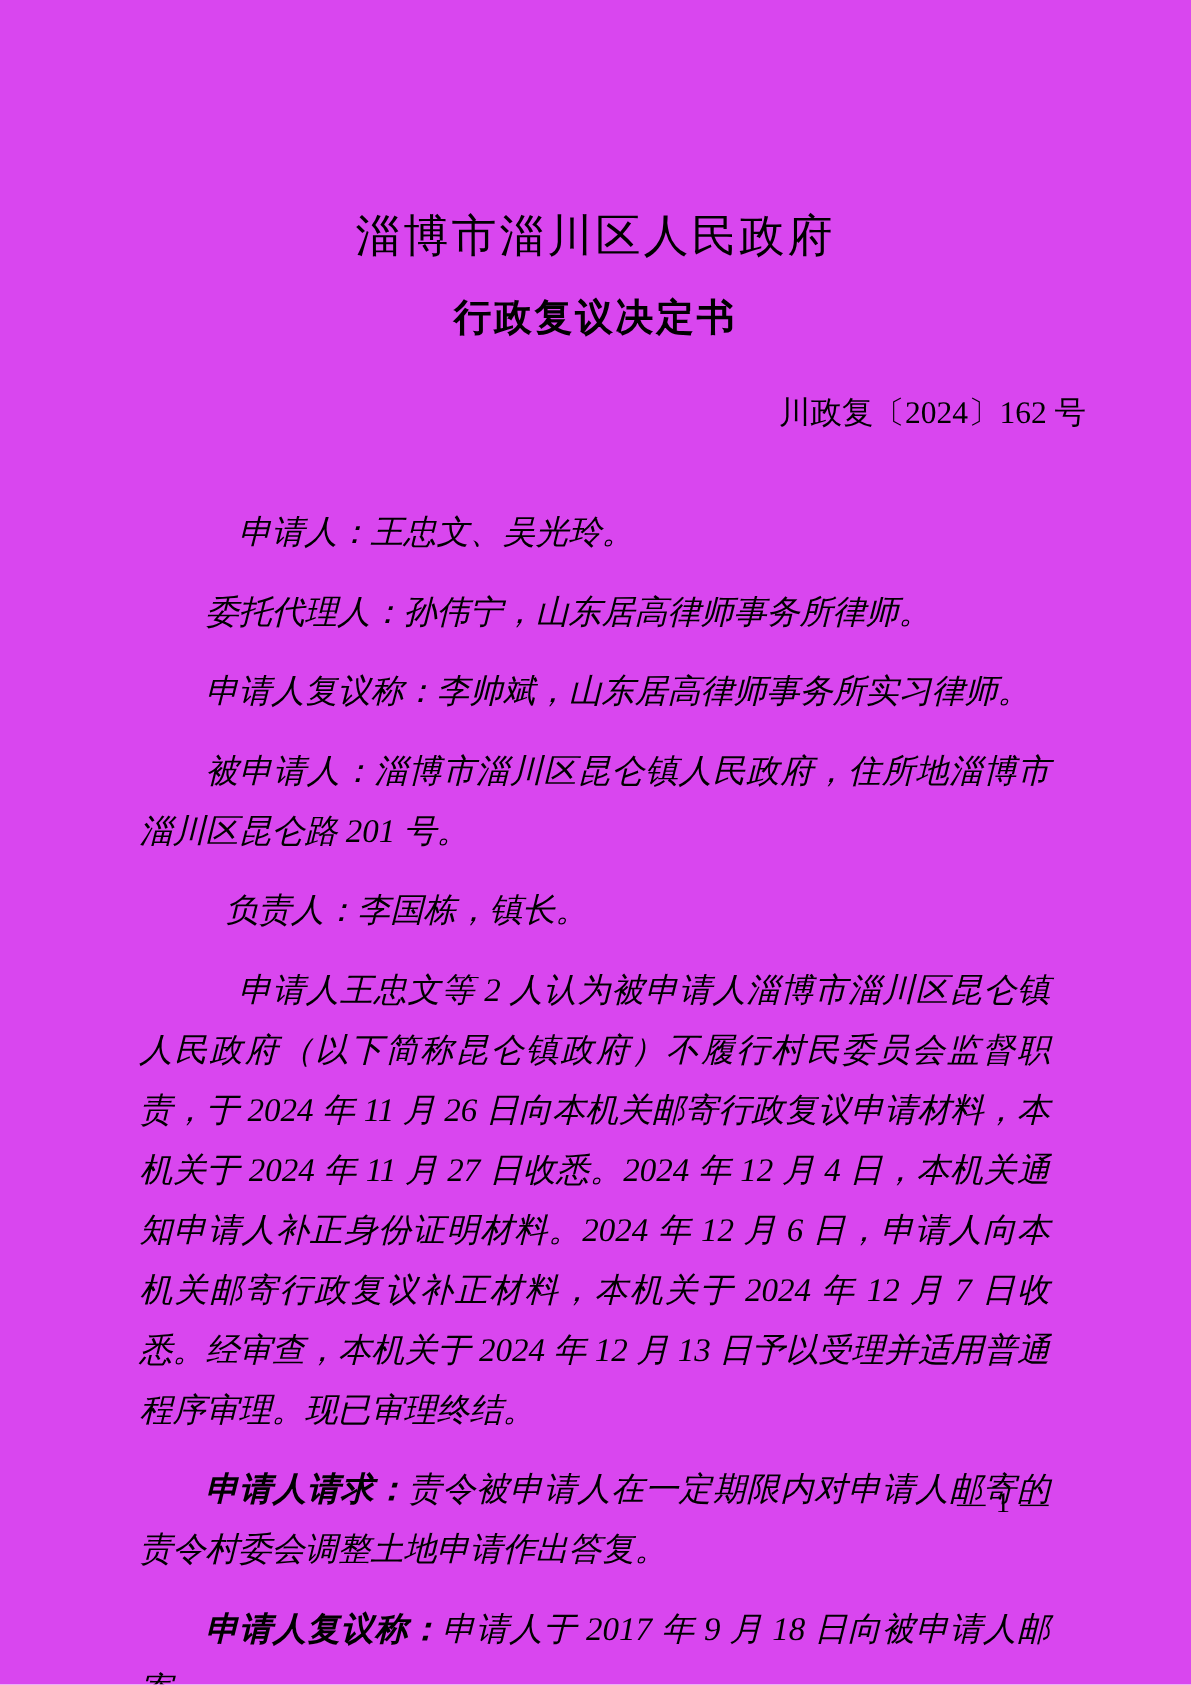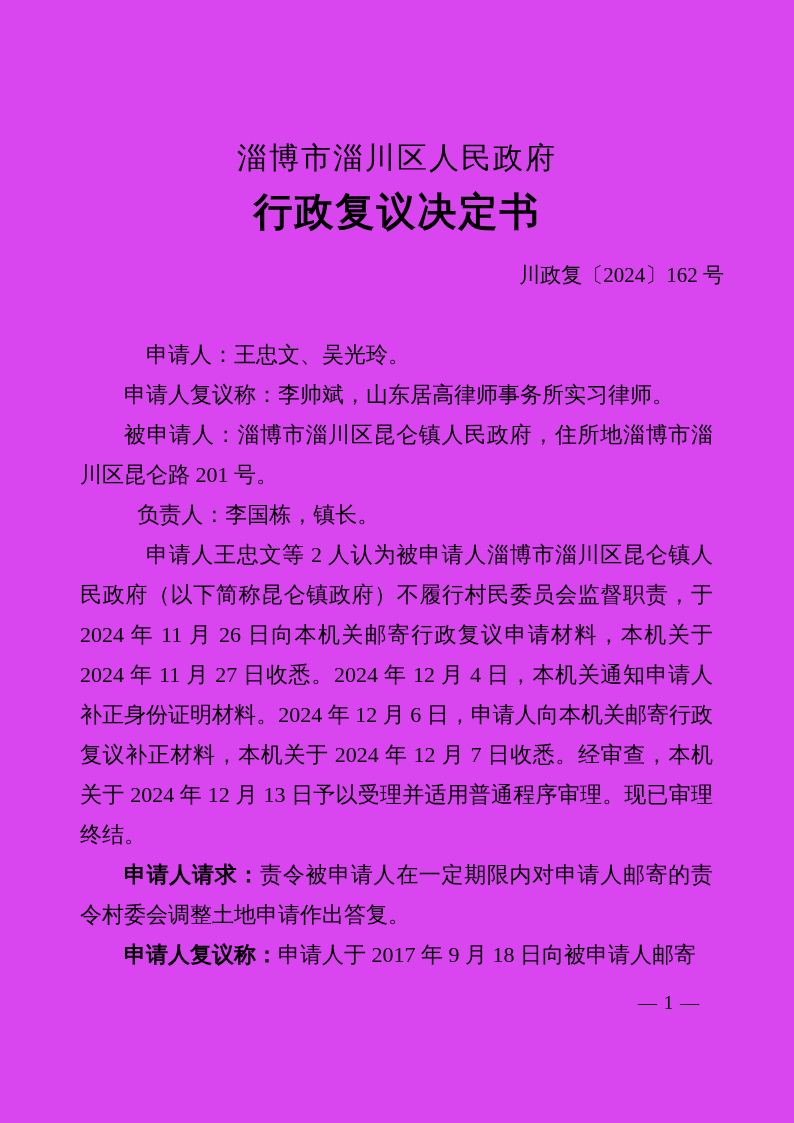--- a/index.html
+++ b/index.html
@@ -25,43 +25,44 @@
     text-align: center;
     font-size: 30px;
     font-weight: normal;
     letter-spacing: 2px;
     line-height: 44px;
     font-family: "Liberation Serif", "DejaVu Serif", serif;
   }
   .doc-title {
     margin: 8px 0 0 0;
     text-align: center;
-    font-size: 39px;
+    font-size: 25px;
     font-weight: bold;
     letter-spacing: 2px;
     line-height: 48px;
     font-family: "Liberation Sans", "DejaVu Sans", sans-serif;
   }
   .doc-number {
     margin-top: 24px;
     padding-right: 70px;
     text-align: right;
     font-size: 21px;
     line-height: 30px;
     margin-left: 24px;
   }
   .doc-body {
     margin: 45px 81px 0 80px;
     font-size: 22px;
     line-height: 40px;
     text-align: justify;
   }
   .para {
-    margin: 0;
+    margin: 13px;
     padding: 0;
+    font-style: italic;
   }
   .ind-2  { text-indent: 2em; }
   .ind-25 { text-indent: 2.6em; }
   .ind-3  { text-indent: 3em; }
   .lead {
     font-weight: bold;
     font-family: "Liberation Sans", "DejaVu Sans", sans-serif;
   }
   .page-number {
     position: absolute;
@@ -80,20 +81,21 @@
   <header class="doc-header">
     <h1 class="issuer">淄博市淄川区人民政府</h1>
     <h2 class="doc-title">行政复议决定书</h2>
     <div class="doc-number">川政复〔2024〕162 号</div>
   </header>
 
   <main class="doc-body">
 
     <p class="para ind-3"><span>申请人：王忠文、吴光玲。</span></p>
 
+    <p class="para ind-2"><span>委托代理人：孙伟宁，山东居高律师事务所律师。</span></p>
 
     <p class="para ind-2"><span>申请人复议称：李帅斌，山东居高律师事务所实习律师。</span></p>
 
     <p class="para ind-2"><span>被申请人：淄博市淄川区昆仑镇人民政府，住所地淄博市淄川区昆仑路 201 号。</span></p>
 
     <p class="para ind-25"><span>负责人：李国栋，镇长。</span></p>
 
     <p class="para ind-3"><span>申请人王忠文等 2 人认为被申请人淄博市淄川区昆仑镇人民政府（以下简称昆仑镇政府）不履行村民委员会监督职责，于 2024 年 11 月 26 日向本机关邮寄行政复议申请材料，本机关于 2024 年 11 月 27 日收悉。2024 年 12 月 4 日，本机关通知申请人补正身份证明材料。2024 年 12 月 6 日，申请人向本机关邮寄行政复议补正材料，本机关于 2024 年 12 月 7 日收悉。经审查，本机关于 2024 年 12 月 13 日予以受理并适用普通程序审理。现已审理终结。</span></p>
 
     <p class="para ind-2"><span class="lead">申请人请求：</span><span>责令被申请人在一定期限内对申请人邮寄的责令村委会调整土地申请作出答复。</span></p>

